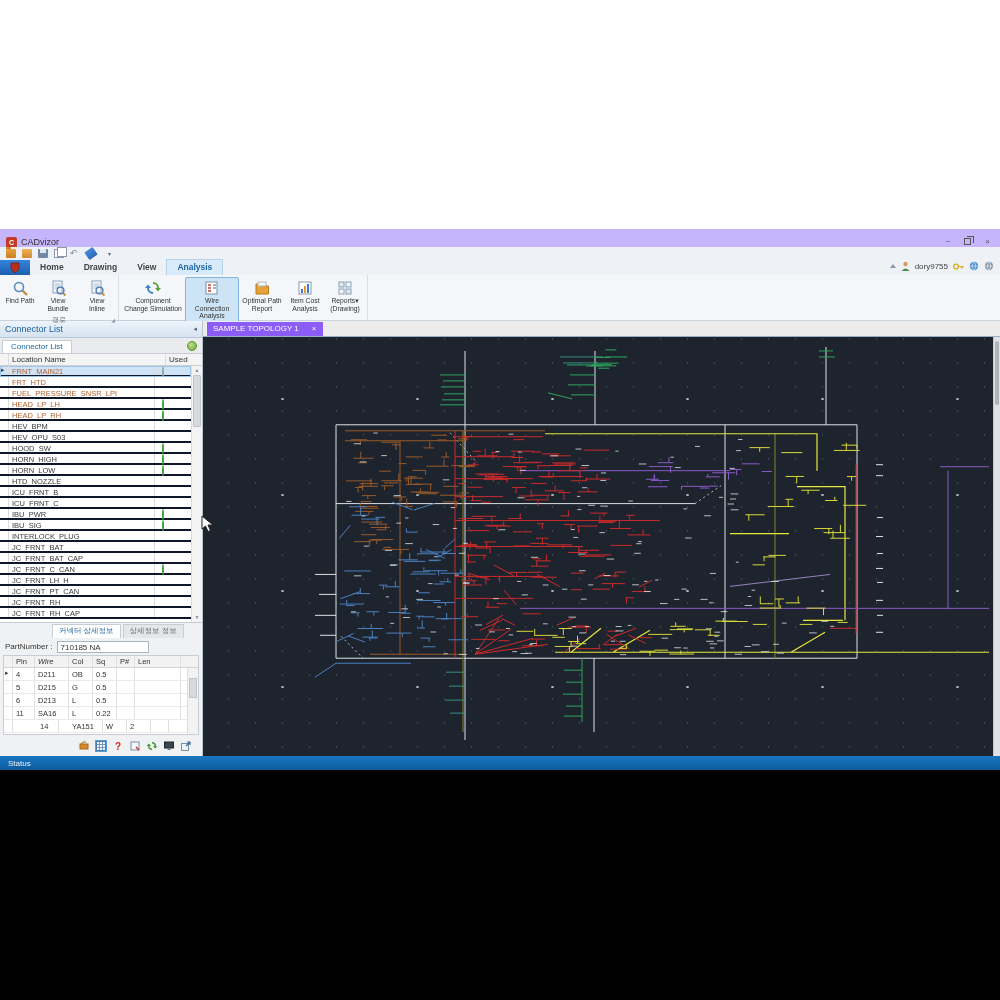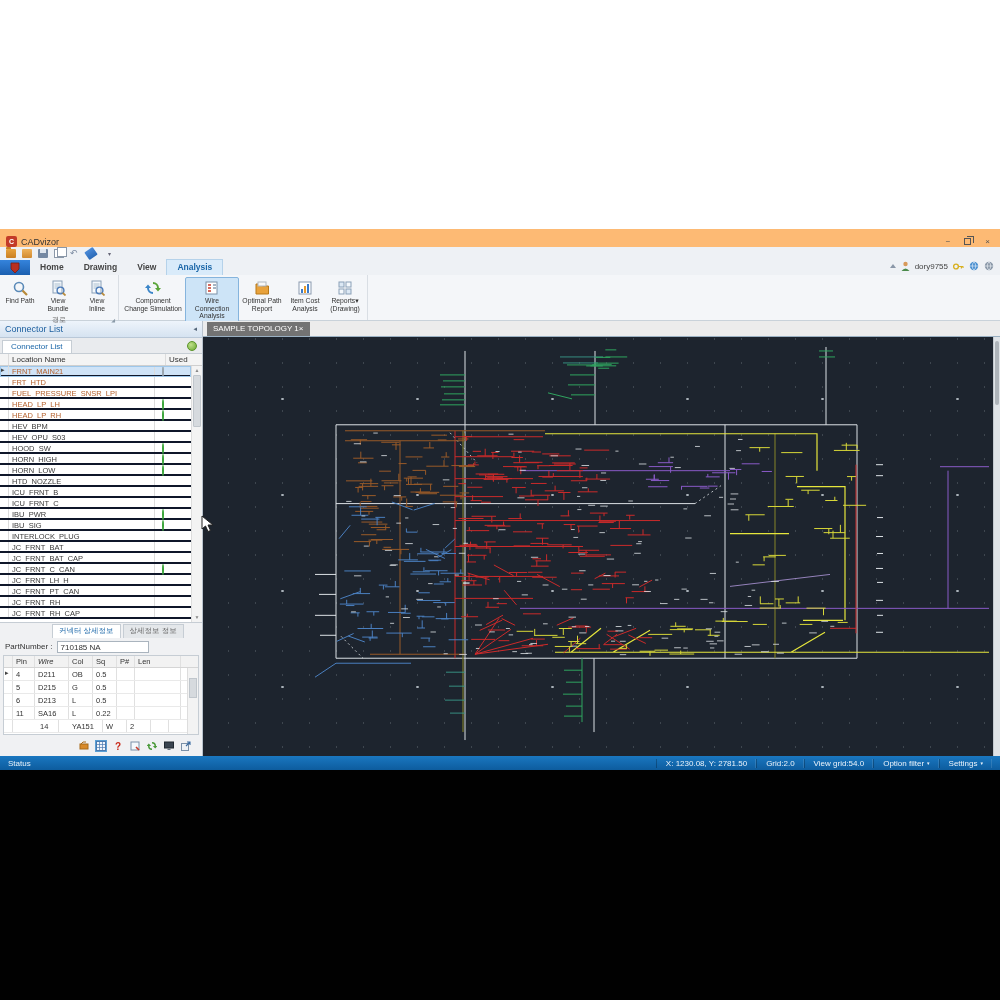--- a/index.html
+++ b/index.html
@@ -3,21 +3,21 @@
 <meta charset="utf-8">
 <style>
   * { margin:0; padding:0; box-sizing:border-box; }
   body { font-family:"Liberation Sans", sans-serif; background:#000; }
   .page { width:1000px; height:1000px; position:relative; background:#000; overflow:hidden; }
   .top-spacer { height:229px; background:#ffffff; }
   .bottom-spacer { height:230px; background:#010101; }
   .app { height:541px; background:#eef1f5; display:flex; flex-direction:column; position:relative; }
 
   
-  .titlebar { height:18px; background:#fdba74; display:flex; align-items:flex-end; padding:0 4px; }
+  .titlebar { height:18px; background:#c4b5fd; display:flex; align-items:flex-start; padding:8px 4px; }
   .app-logo { width:11px; height:11px; background:#c33b28; border-radius:2px; margin:0 4px 0 2px;
               display:flex; align-items:center; justify-content:center; color:#fff; font-size:7px; font-weight:bold; }
   .app-title { font-size:9px; color:#333; }
   .win-controls { margin-left:auto; display:flex; gap:14px; padding-right:6px; color:#555; }
   .win-btn { font-size:8px; line-height:10px; cursor:default; }
   .win-restore { width:7px; height:7px; border:1px solid #555; position:relative; margin-top:1px; }
   .win-restore:before { content:""; position:absolute; left:2px; top:-3px; width:6px; height:6px; border:1px solid #555; border-bottom:none; border-left:none; }
 
   
   .qat { height:13px; display:flex; align-items:center; gap:6px; padding-left:6px; background:#eef1f5; }
@@ -104,21 +104,21 @@
   .pt-scroll { position:absolute; right:0; top:12px; bottom:0; width:11px; background:#f3f3f3; border-left:1px solid #ddd; }
   .pt-scroll .thumb { position:absolute; top:10px; left:1px; right:1px; height:20px; background:#d6dade; border:1px solid #c0c6cc; }
 
   .lp-footer { flex:1; display:flex; align-items:center; justify-content:flex-end; gap:5px; padding-right:10px; background:#f0f1f3; }
   .fic { width:12px; height:12px; display:flex; align-items:center; justify-content:center; font-size:8px; }
   .fic.sel { border:1px solid #5a9fd4; background:#cfe4f7; }
 
   
   .canvas-area { flex:1; display:flex; flex-direction:column; min-width:0; position:relative; }
   .doc-tabbar { height:16px; background:#ececec; border-bottom:1px solid #9ab0c2; display:flex; align-items:flex-end; padding-left:4px; }
-  .doc-tab { background:#737373; color:#fff; font-size:8px; padding:2px 6px 3px; display:flex; gap:0; align-items:center; }
+  .doc-tab { background:#8b5cf6; color:#fff; font-size:8px; padding:2px 6px 3px; display:flex; gap:13px; align-items:center; }
   .doc-tab .x { font-size:8px; line-height:8px; }
   .canvas-wrap { flex:1; display:flex; min-height:0; }
   .canvas { flex:1; position:relative; background-color:#1d242e;
     background-image:
       radial-gradient(circle, #aab2ba 1px, rgba(0,0,0,0) 1.4px),
       radial-gradient(circle, #3e464f 0.8px, rgba(0,0,0,0) 1.1px);
     background-size:135px 96px, 27px 24px;
     background-position:12px 14px, 12px 14px;
     overflow:hidden; }
   .canvas svg { position:absolute; inset:0; width:100%; height:100%; }
@@ -582,39 +582,20 @@
           </div>
           <div class="canvas-vscroll">
               <div class="thumb"></div>
             </div>
         </div>
       </div>
     </div>
 
     <div class="statusbar">
       <span>Status</span>
-      <div class="sb-right" id="sb-right">
-          <div class="sb-item">
-            <span>X: 1230.08, Y: 2781.50</span>
-          </div>
-          <div class="sb-item">
-            <span>Grid:2.0</span>
-          </div>
-          <div class="sb-item">
-            <span>View grid:54.0</span>
-          </div>
-          <div class="sb-item">
-            <span>Option filter</span>
-            <span class="sb-caret">▾</span>
-          </div>
-          <div class="sb-item">
-            <span>Settings</span>
-            <span class="sb-caret">▾</span>
-          </div>
-        </div>
     </div>
 
     <svg class="cursor" width="14" height="18" viewBox="0 0 14 18">
       <path d="M1,1 L1,14 L4.5,11 L7,16.5 L9.5,15.5 L7,10 L12,10 Z" fill="#fff" stroke="#222" stroke-width="1"></path>
     </svg>
   </div>
 
   <div class="bottom-spacer"></div>
 </div>
 

